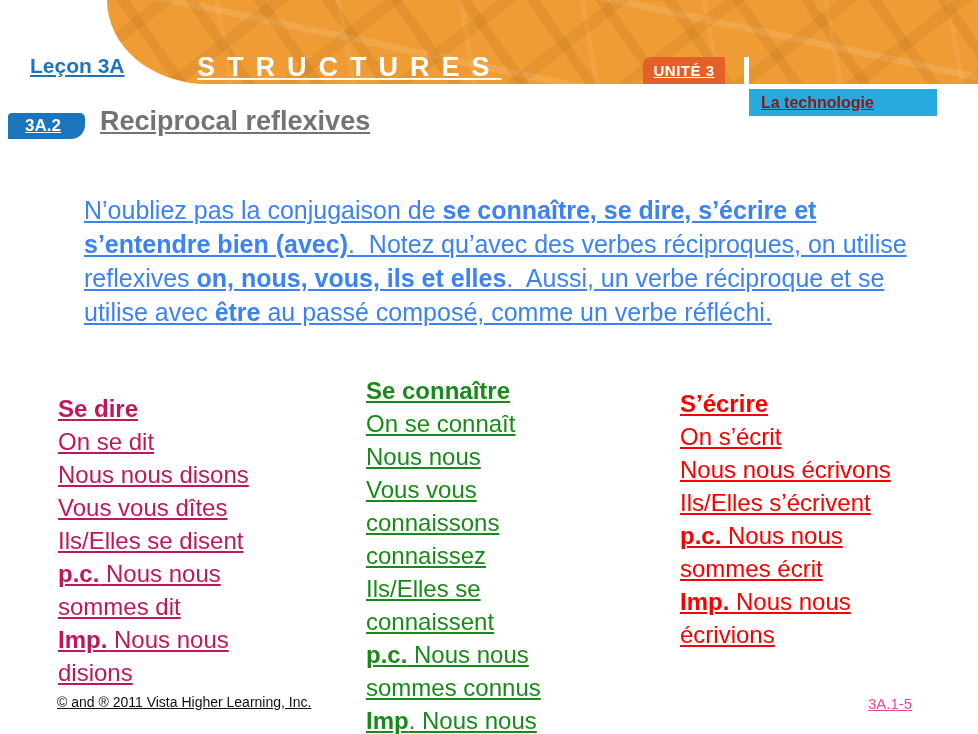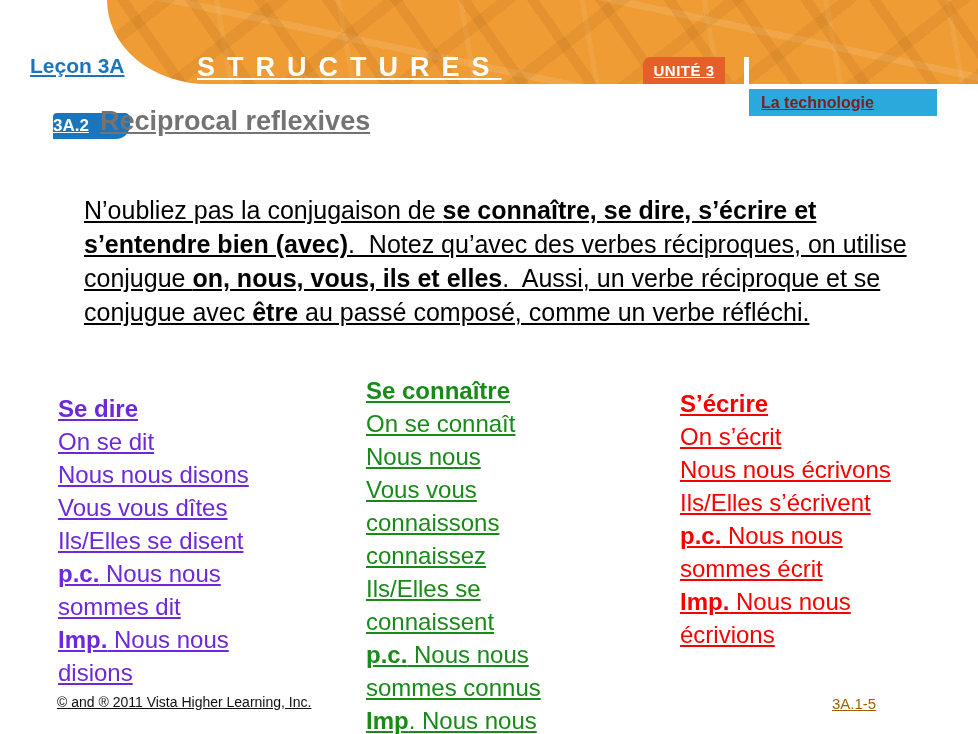--- a/index.html
+++ b/index.html
@@ -30,30 +30,30 @@
     text-align:center;line-height:27px;letter-spacing:0.5px;
   }
   #badge-divider{left:744px;top:57px;width:5px;height:27px;background:#ffffff;}
   #topic{
     left:749px;top:57px;width:188px;height:27px;box-sizing:border-box;
     color:#7f1d1d;font-size:16px;font-weight:bold;line-height:27px;padding-left:12px;margin-top:32px;
   }
   #secbadge{
     left:8px;top:113px;width:77px;height:26px;box-sizing:border-box;
     border-radius:4px 5px 14px 0;color:#ffffff;font-size:17px;font-weight:bold;
-    line-height:26px;text-align:left;padding-right:7px;margin-left:45px;
+    line-height:26px;text-align:center;padding-right:7px;
   }
   #sectitle{left:100px;top:106px;font-size:27px;font-weight:bold;}
-  #para{left:84px;top:193px;font-size:25px;line-height:34px;color:#000000;}
+  #para{left:84px;top:193px;font-size:25px;line-height:34px;color:#3b82f6;}
   .col{font-size:24px;line-height:33px;}
   #col1{left:58px;top:392px;}
   #col2{left:366px;top:374px;}
   #col3{left:680px;top:387px;}
   #copyright{left:57px;top:694px;font-size:14px;color:#111111;}
-  #pagenum{left:832px;top:695px;font-size:15px;color:#a16207;}
+  #pagenum{left:868px;top:695px;font-size:15px;color:#ec4899;}
 </style>
 </head>
 <body>
 
 <div id="banner" class="abs" style="background-color: rgb(239, 156, 53);"></div>
 
 <div id="lecon" class="abs" style="color: rgb(27, 117, 188);">Leçon 3A</div>
 
 <div id="structures" class="abs">STRUCTURES</div>
 
@@ -63,25 +63,25 @@
 
 <div id="topic" class="abs" style="background-color: rgb(42, 169, 220);">La technologie</div>
 
 <div id="secbadge" class="abs" style="background-color: rgb(27, 117, 188);">3A.2</div>
 
 <div id="sectitle" class="abs" style="color: #737373;">Reciprocal reflexives</div>
 
 <div id="para" class="abs">
     <div class="tline"><span>N’oubliez pas la conjugaison de </span><span class="b">se connaître, se dire, s’écrire et</span></div>
     <div class="tline"><span class="b">s’entendre bien (avec)</span><span>.  Notez qu’avec des verbes réciproques, on utilise</span></div>
-    <div class="tline"><span>conjugue </span><span class="b">on, nous, vous, ils et elles</span><span>.  Aussi, un verbe réciproque et se</span></div>
-    <div class="tline"><span>conjugue avec </span><span class="b">être</span><span> au passé composé, comme un verbe réfléchi.</span></div>
+    <div class="tline"><span>reflexives </span><span class="b">on, nous, vous, ils et elles</span><span>.  Aussi, un verbe réciproque et se</span></div>
+    <div class="tline"><span>utilise avec </span><span class="b">être</span><span> au passé composé, comme un verbe réfléchi.</span></div>
   </div>
 
-<div id="col1" class="abs col" style="color: #6d28d9;">
+<div id="col1" class="abs col" style="color: #be185d;">
     <div class="tline"><span class="b">Se dire</span></div>
     <div class="tline"><span>On se dit</span></div>
     <div class="tline"><span>Nous nous disons</span></div>
     <div class="tline"><span>Vous vous dîtes</span></div>
     <div class="tline"><span>Ils/Elles se disent</span></div>
     <div class="tline"><span class="b">p.c.</span><span> Nous nous</span></div>
     <div class="tline"><span>sommes dit</span></div>
     <div class="tline"><span class="b">Imp.</span><span> Nous nous</span></div>
     <div class="tline"><span>disions</span></div>
   </div>

